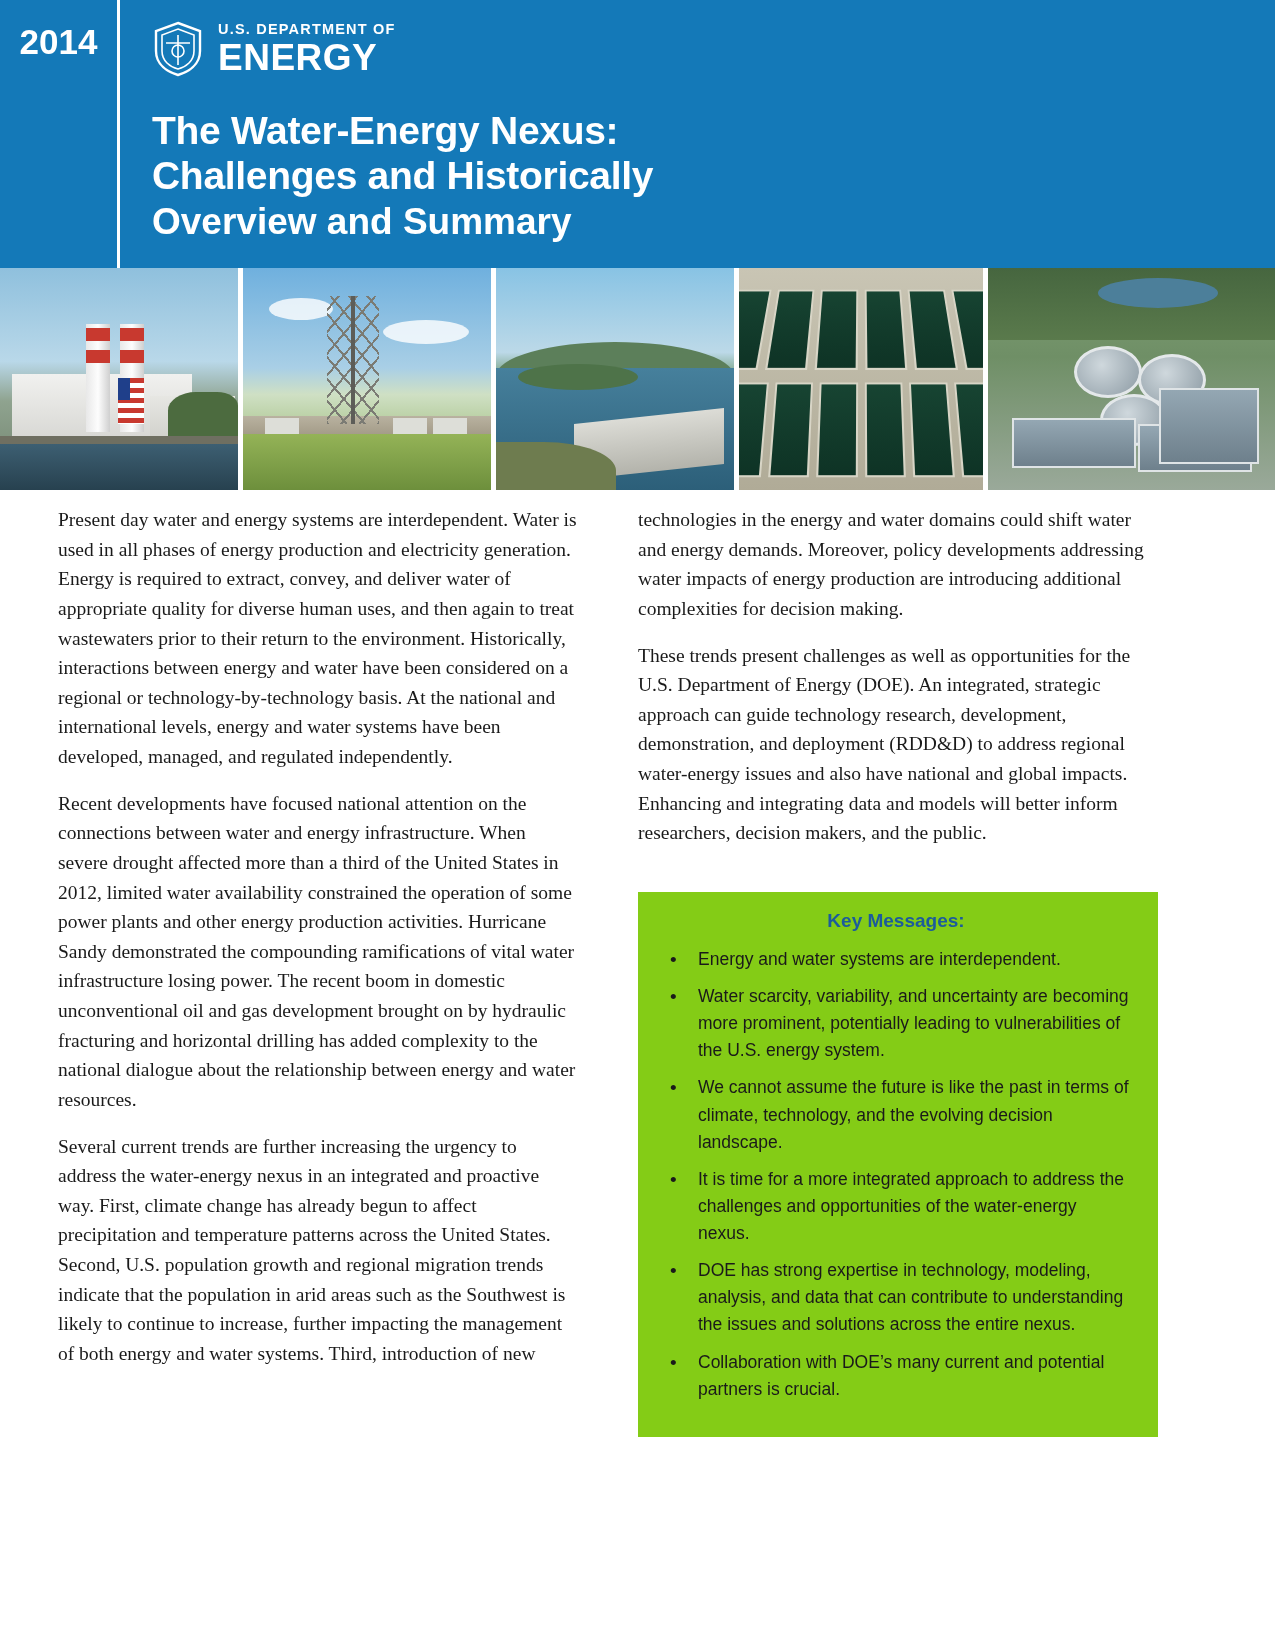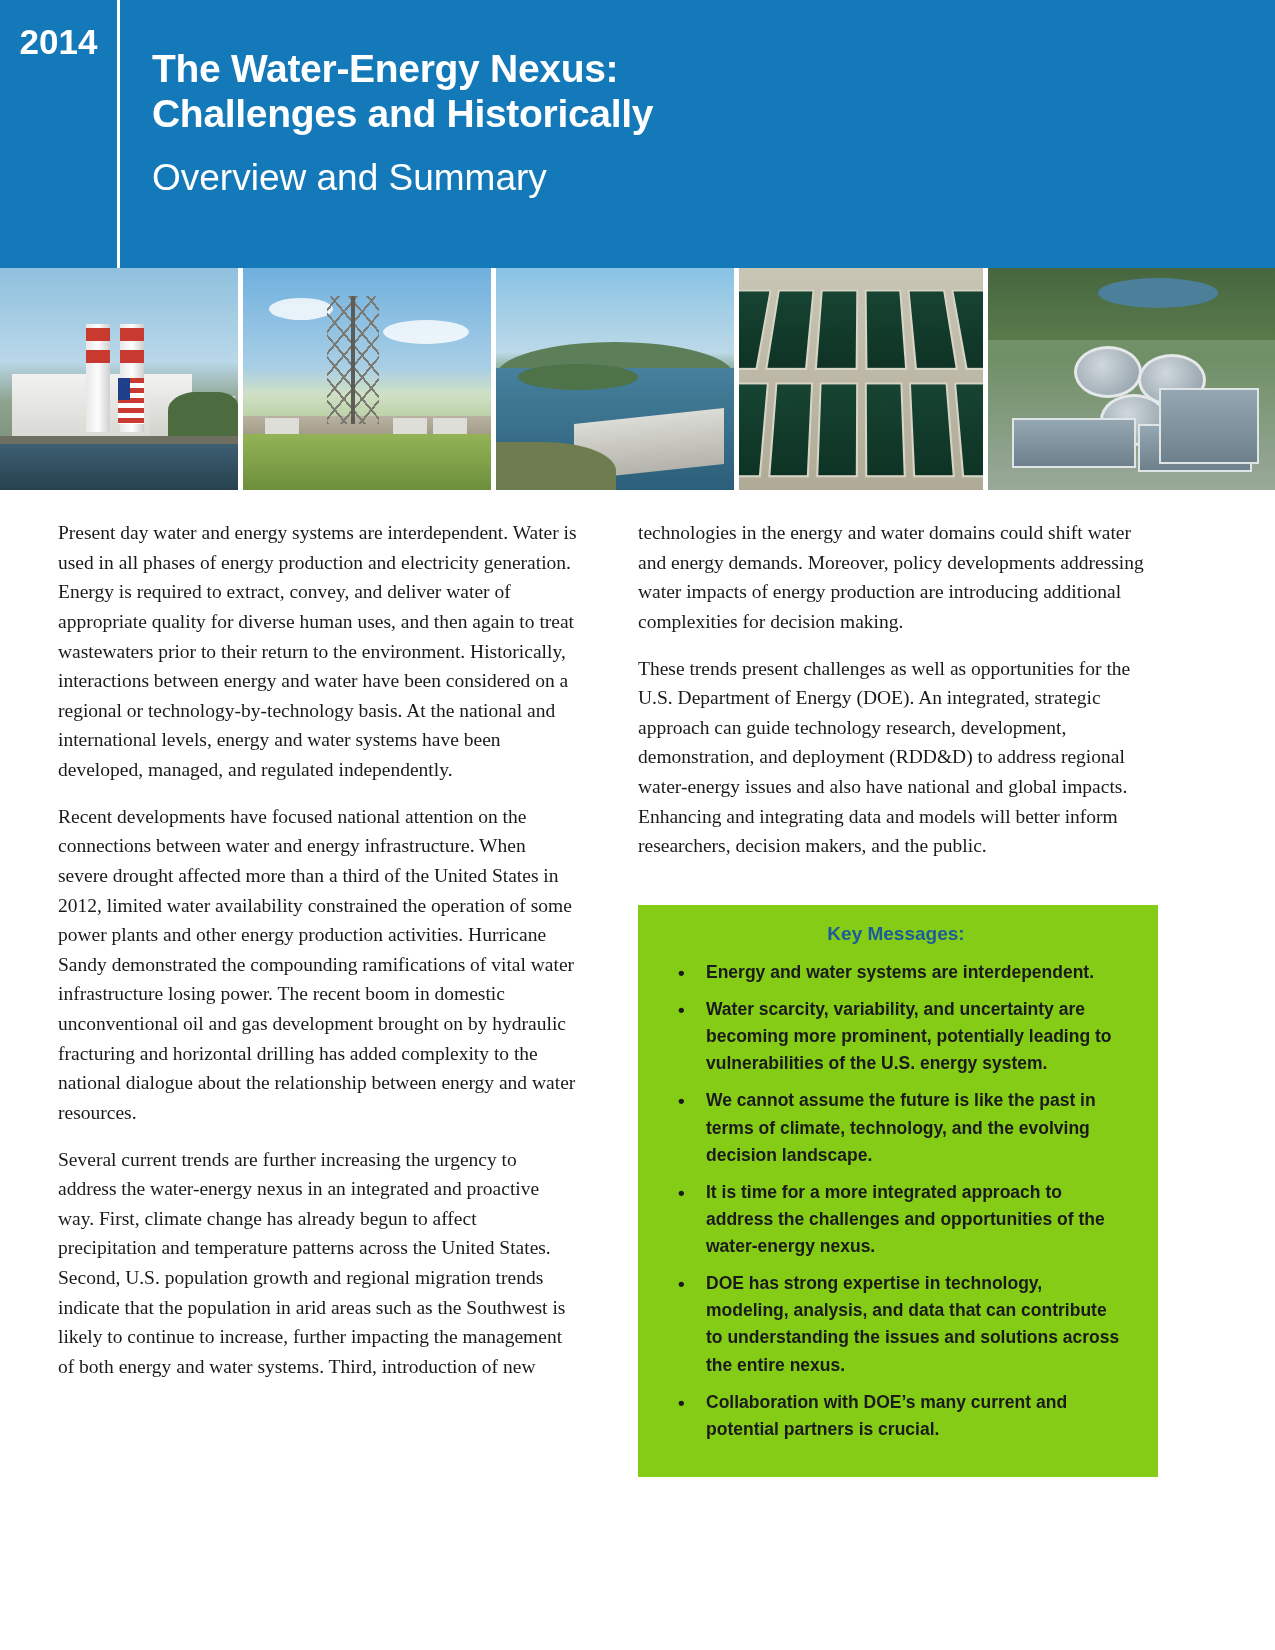--- a/index.html
+++ b/index.html
@@ -86,24 +86,24 @@
     color: #ffffff;
     font-family: "Liberation Sans", sans-serif;
     font-weight: bold;
     font-size: 39px;
     line-height: 1.16;
     letter-spacing: -0.3px;
   }
   .title-sub {
     color: #ffffff;
     font-family: "Liberation Sans", sans-serif;
-    font-weight: normal;
+    font-weight: bold;
     font-size: 37px;
     line-height: 1.2;
-    margin-top: 20px;
+    margin-top: 2px;
   }
 
   
   .photo-strip {
     display: flex;
     height: 222px;
     gap: 5px;
     background: #ffffff;
   }
   .photo {
@@ -187,21 +187,21 @@
   .p5 .rect { position: absolute; background: linear-gradient(#94a7b3,#6e808c); border: 2px solid #dfe4e6; }
   .p5 .r1 { left: 24px; top: 150px; width: 120px; height: 46px; }
   .p5 .r2 { left: 150px; top: 156px; width: 110px; height: 44px; }
   .p5 .r3 { right: 16px; top: 120px; width: 96px; height: 72px; }
   .p5 .forest { position: absolute; top: 0; left: 0; right: 0; height: 72px; background: linear-gradient(#46663f,#5a7a4c); }
   .p5 .river { position: absolute; top: 10px; left: 110px; width: 120px; height: 30px; background: #4c7f9a; border-radius: 50%; }
 
   
   .content {
     display: flex;
-    padding: 28px 58px 0 58px;
+    padding: 15px 58px 0 58px;
     box-sizing: border-box;
     gap: 60px;
   }
   .col {
     width: 520px;
     flex: 0 0 520px;
   }
   p.body-text {
     font-family: "Liberation Serif", serif;
     font-size: 19.5px;
@@ -221,23 +221,22 @@
   .key-title {
     text-align: center;
     color: #1c5b9c;
     font-family: "Liberation Sans", sans-serif;
     font-weight: bold;
     font-size: 19px;
     margin-bottom: 14px;
   }
   ul.key-list {
     list-style: none;
-    margin: 8px;
+    margin: 0;
     padding: 0;
-    font-weight: bold;
   }
   ul.key-list li {
     position: relative;
     padding-left: 38px;
     margin-bottom: 10px;
     font-family: "Liberation Sans", sans-serif;
     font-size: 17.5px;
     line-height: 1.55;
     color: #1a1a1a;
   }
@@ -254,20 +253,34 @@
 <body>
 
 <div class="page">
 
   <div class="header">
     <div class="year-box">
       <span class="year-text">2014</span>
     </div>
     <div class="header-main">
 
+      <div class="doe-lockup">
+        <span class="doe-seal">
+          <svg width="52" height="56" viewBox="0 0 52 56" aria-hidden="true">
+            <path d="M26 2 L48 10 L48 30 C48 44 36 51 26 54 C16 51 4 44 4 30 L4 10 Z" fill="none" stroke="#ffffff" stroke-width="2.4"></path>
+            <path d="M26 8 L42 14 L42 30 C42 40 34 46 26 48 C18 46 10 40 10 30 L10 14 Z" fill="#1479b8" stroke="#ffffff" stroke-width="1.6"></path>
+            <path d="M26 14 L26 44 M14 22 L38 22" stroke="#ffffff" stroke-width="1.6"></path>
+            <circle cx="26" cy="30" r="6" fill="none" stroke="#ffffff" stroke-width="1.6"></circle>
+          </svg>
+        </span>
+        <span class="doe-words">
+          <div class="doe-dept">U.S. DEPARTMENT OF</div>
+          <div class="doe-energy">ENERGY</div>
+        </span>
+      </div>
 
       <div class="title-block">
         <div class="title-main">The Water-Energy Nexus:</div>
         <div class="title-main">Challenges and Historically</div>
         <div class="title-sub">Overview and Summary</div>
       </div>
 
     </div>
   </div>
 

